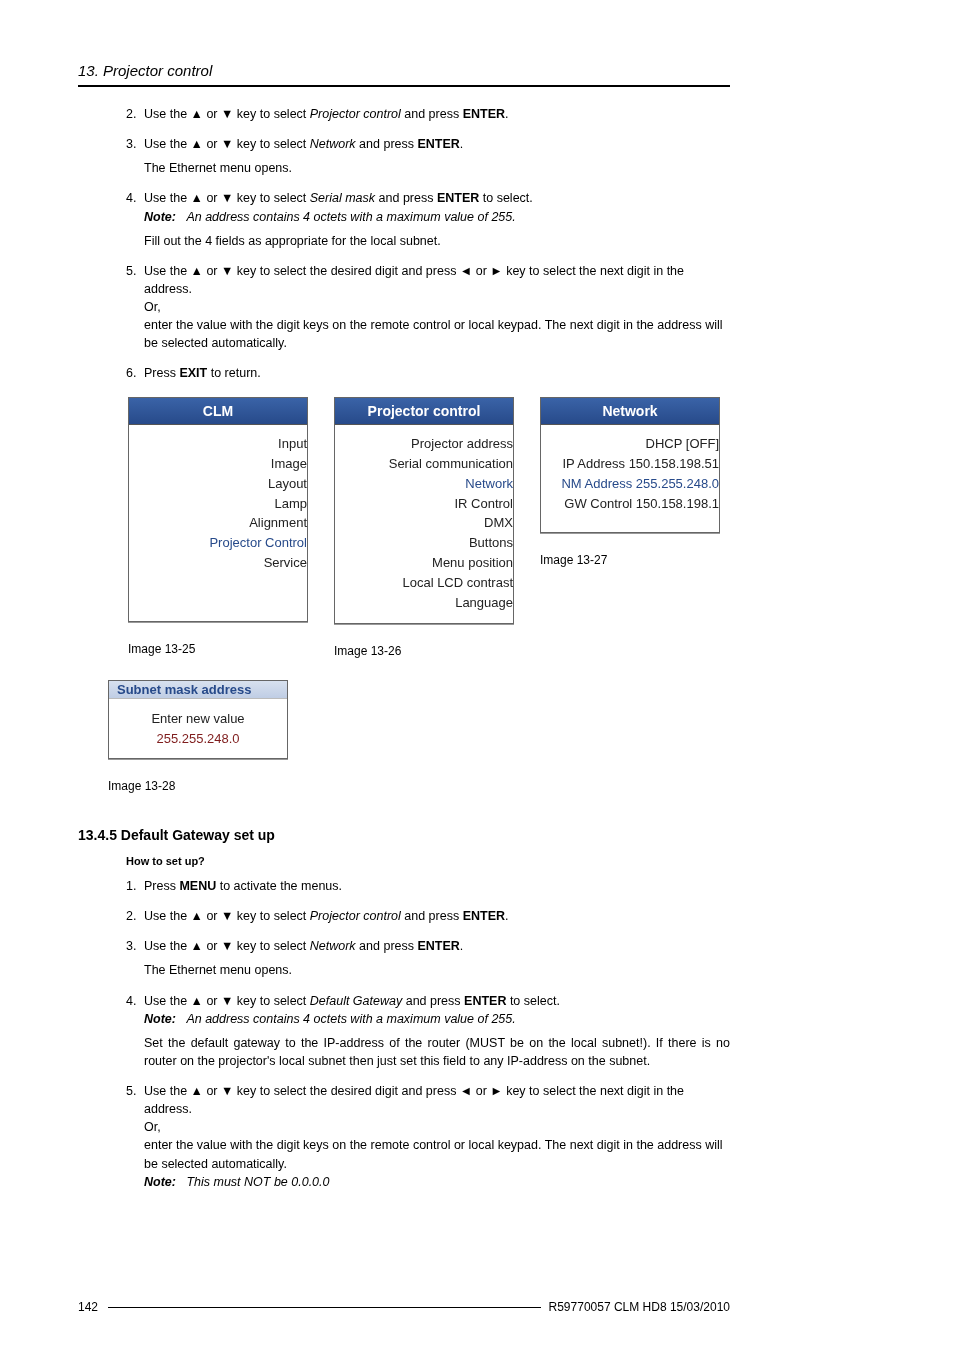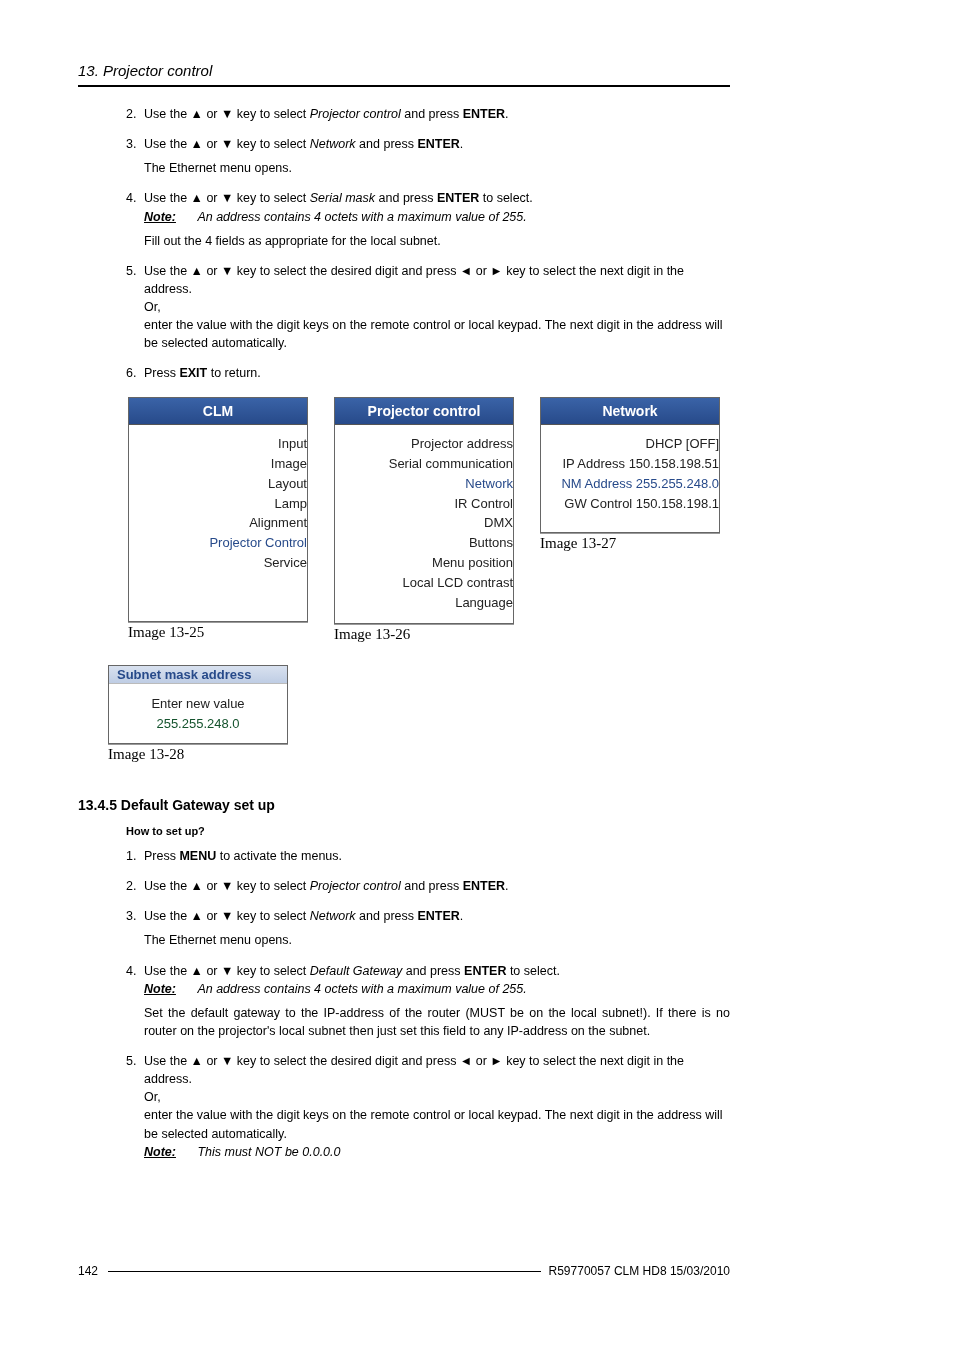--- a/index.html
+++ b/index.html
@@ -42,38 +42,37 @@
     line-height: 1.45;
   }
   ol.steps > li .num {
     position: absolute;
     left: 0;
   }
   .sub {
     margin-top: 6px;
     margin-bottom: 0;
   }
-  .note-label { font-style: italic; font-weight: bold; text-decoration: underline; }
-  .note-text { font-style: italic; margin-left: 11px; }
+  .note-label { font-style: italic; font-weight: bold; }
+  .note-text { font-style: italic; }
   .em { font-style: italic; }
   .b { font-weight: bold; }
   .figures-row {
     display: flex;
     gap: 26px;
     margin-top: 14px;
     margin-left: -18px;
     align-items: flex-start;
     padding-left: 20px;
   }
   .fig { }
   .caption {
-    font-size: 15px;
+    font-size: 12px;
     color: #000;
-    margin-top: 2px;
-    font-family: Liberation Serif, serif;
+    margin-top: 20px;
   }
   .menu-box {
     width: 178px;
     border: 1px solid #666;
     box-shadow: 0 1px 0 #999;
     background: #fff;
     font-size: 13px;
   }
   .menu-title {
     background: linear-gradient(#3a63a7, #274a8a);
@@ -108,36 +107,36 @@
     text-align: left;
     padding: 1px 8px;
     border-bottom: 1px solid #bbb;
   }
   .subnet-body {
     padding: 10px 0 10px;
     text-align: center;
     color: #222;
     line-height: 1.5;
   }
-  .subnet-body .hl { color: #14532d; }
+  .subnet-body .hl { color: #7f1d1d; }
   h3.section {
     font-size: 14px;
     font-weight: bold;
     margin: 34px 0 12px -48px;
   }
   h4.sub-head {
     font-size: 11px;
     font-weight: bold;
     margin: 0 0 10px 0;
   }
   .footer {
     position: absolute;
     left: 78px;
     right: 78px;
-    bottom: 72px;
+    bottom: 36px;
     display: flex;
     align-items: center;
     font-size: 12px;
   }
   .footer .pn { margin-right: 10px; }
   .footer hr {
     flex: 1;
     border: 0;
     border-top: 1px solid #000;
     margin: 0 8px 0 0;

